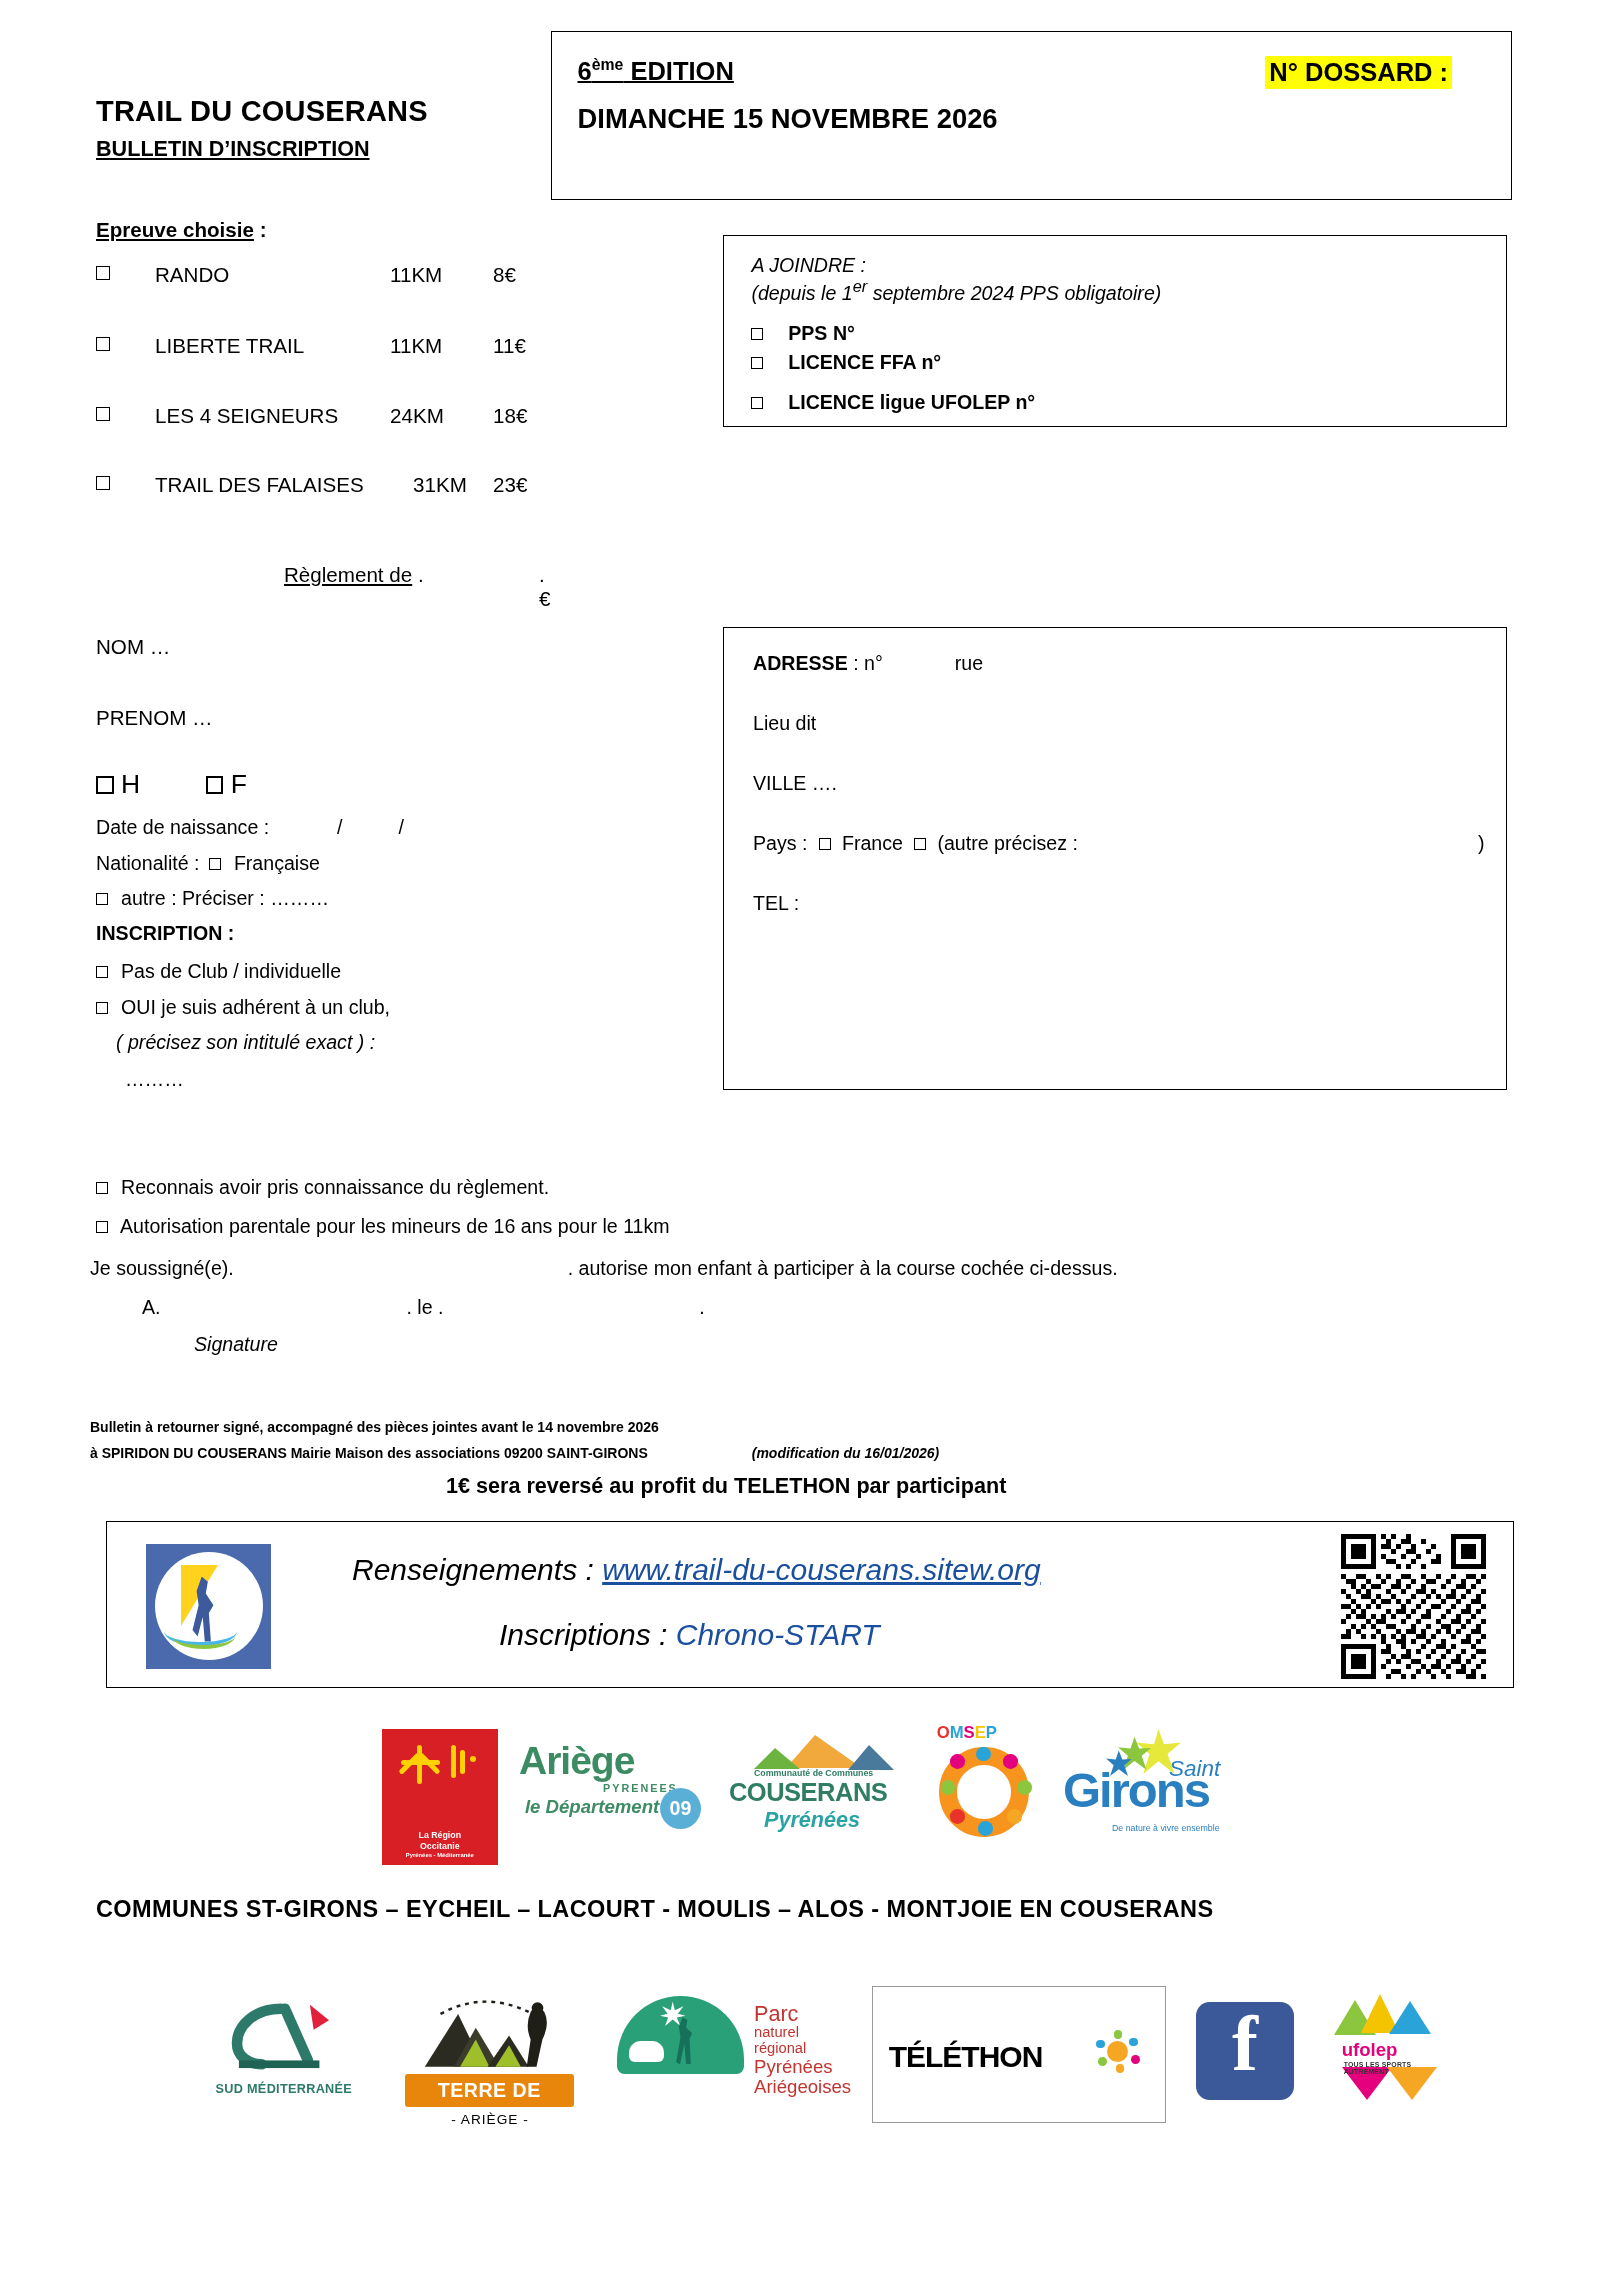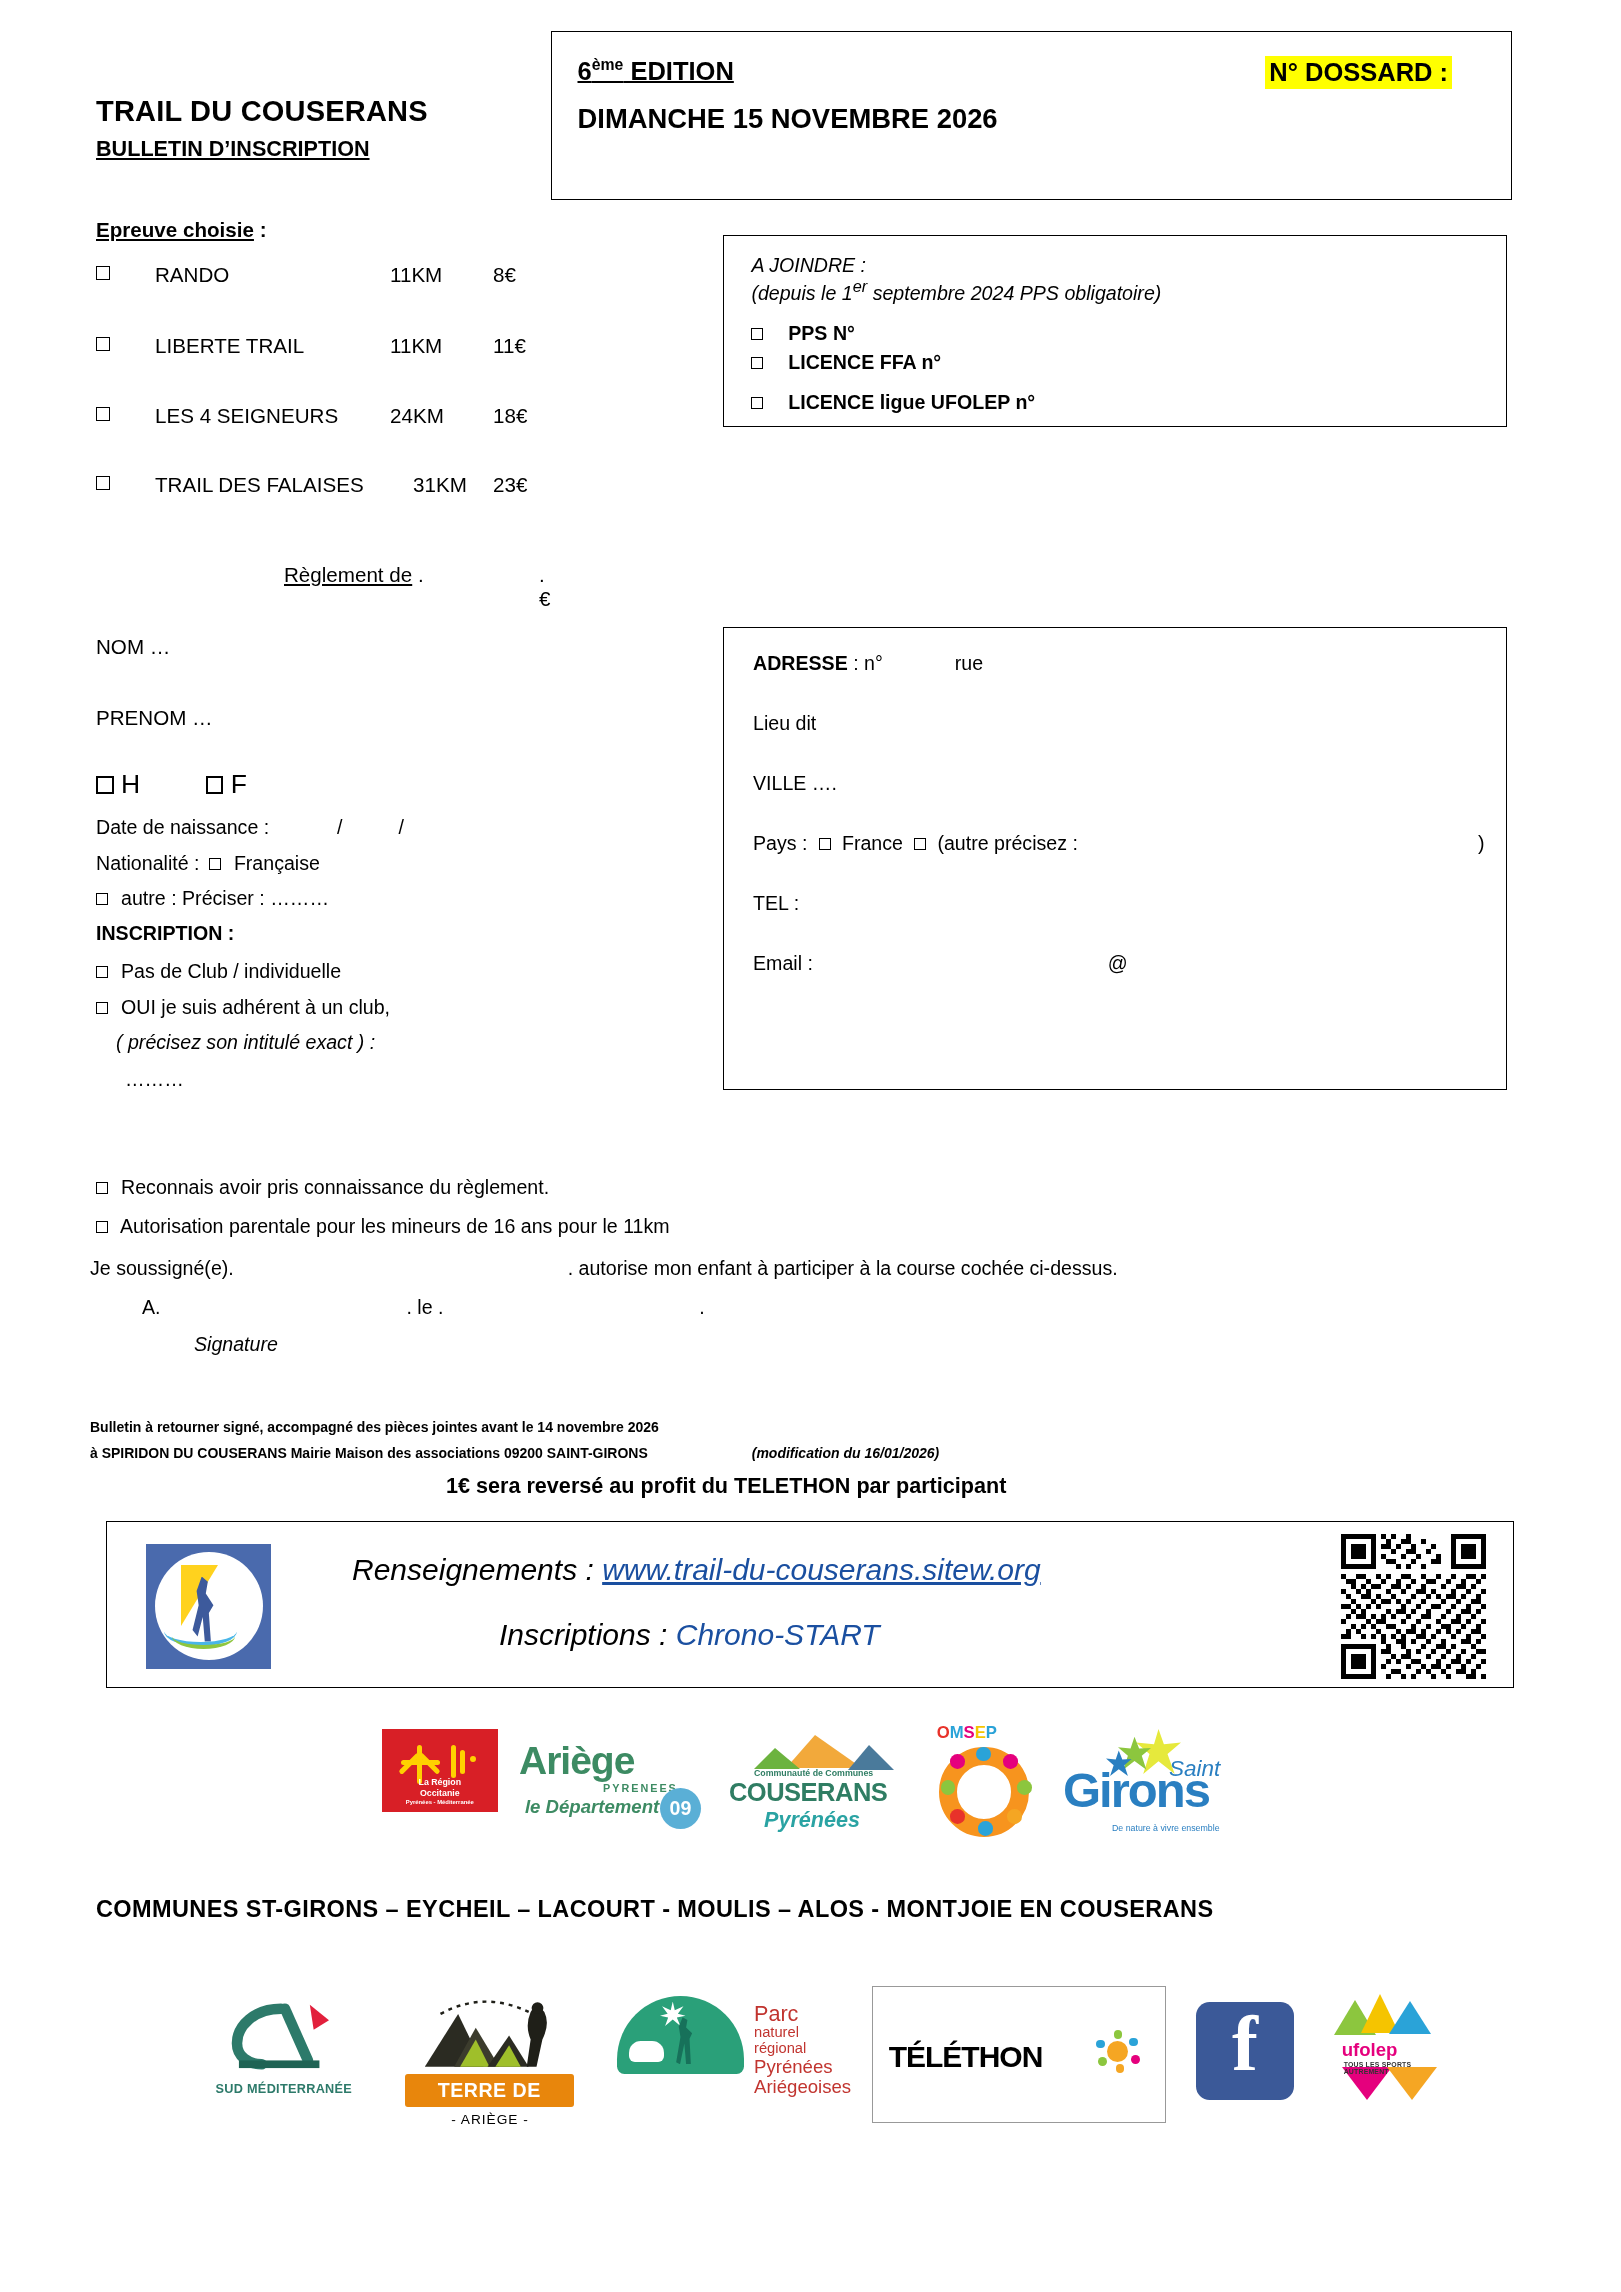--- a/index.html
+++ b/index.html
@@ -201,21 +201,21 @@
     position: absolute; right: 27.4px; top: 11.8px; width: 145px; height: 145px;
   }
 
   
   #sponsors-1 {
     position: absolute; left: 372px; top: 1723px; width: 882px; height: 116px;
   }
   .sp { position: absolute; }
 
   
-  #sp-occitanie { left: 9.8px; top: 5.9px; width: 116px; height: 83px; background: #d81f26; }
+  #sp-occitanie { left: 9.8px; top: 5.9px; width: 116px; height: 136px; background: #d81f26; }
   #sp-occitanie .occ-cross {
     position: absolute; left: 17.6px; top: 13.7px; width: 45px; height: 45px;
   }
   #sp-occitanie .bar {
     position: absolute; background: #ffd100; border-radius: 2.9px;
   }
   #sp-occitanie .occ-txt {
     position: absolute; left: 0; right: 0; bottom: 5.9px;
     color: #fff; font-size: 8.8px; font-weight: bold; text-align: center; line-height: 1.25;
   }
@@ -541,25 +541,20 @@
       <div class="ab-row">VILLE ….</div>
       <div class="ab-row" id="pays-row" style="position:relative">
         <span>Pays :</span>
         <span class="cb-sm" style="margin:0 5.9px"></span>
         <span>France</span>
         <span class="cb-sm" style="margin:0 5.9px"></span>
         <span>(autre précisez :</span>
         <span class="paren-close">)</span>
       </div>
       <div class="ab-row">TEL :</div>
-      <div class="ab-row" id="email-row">
-        <span>Email :</span>
-        <span class="at"></span>
-        <span>@</span>
-      </div>
     </div>
   </div>
 
   <div id="decl-1">
     <span class="cb-sm" style="margin-right:7.8px"></span>
     <span>Reconnais avoir pris connaissance du règlement.</span>
   </div>
   <div id="decl-2">
     <span class="cb-sm" style="margin-right:7.8px"></span>
     <span>Autorisation parentale pour les mineurs de 16 ans pour le 11km</span>

